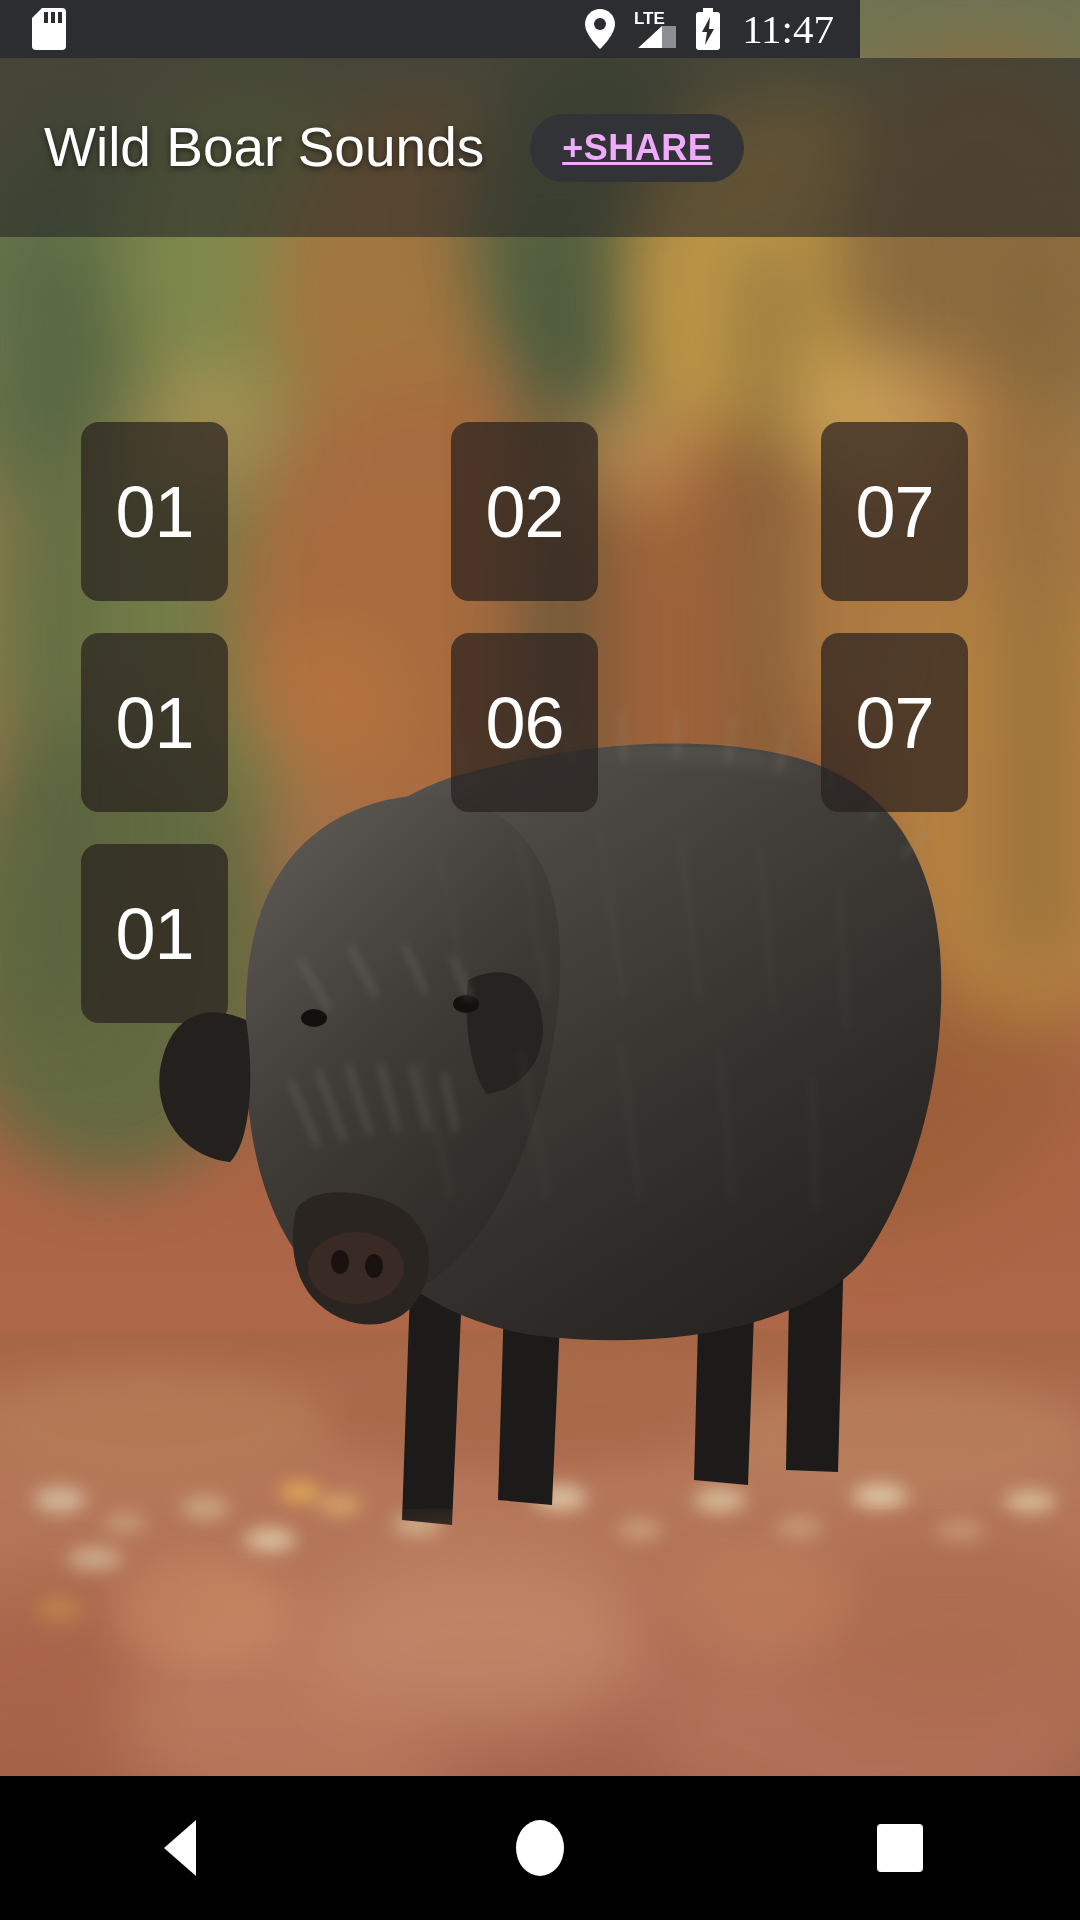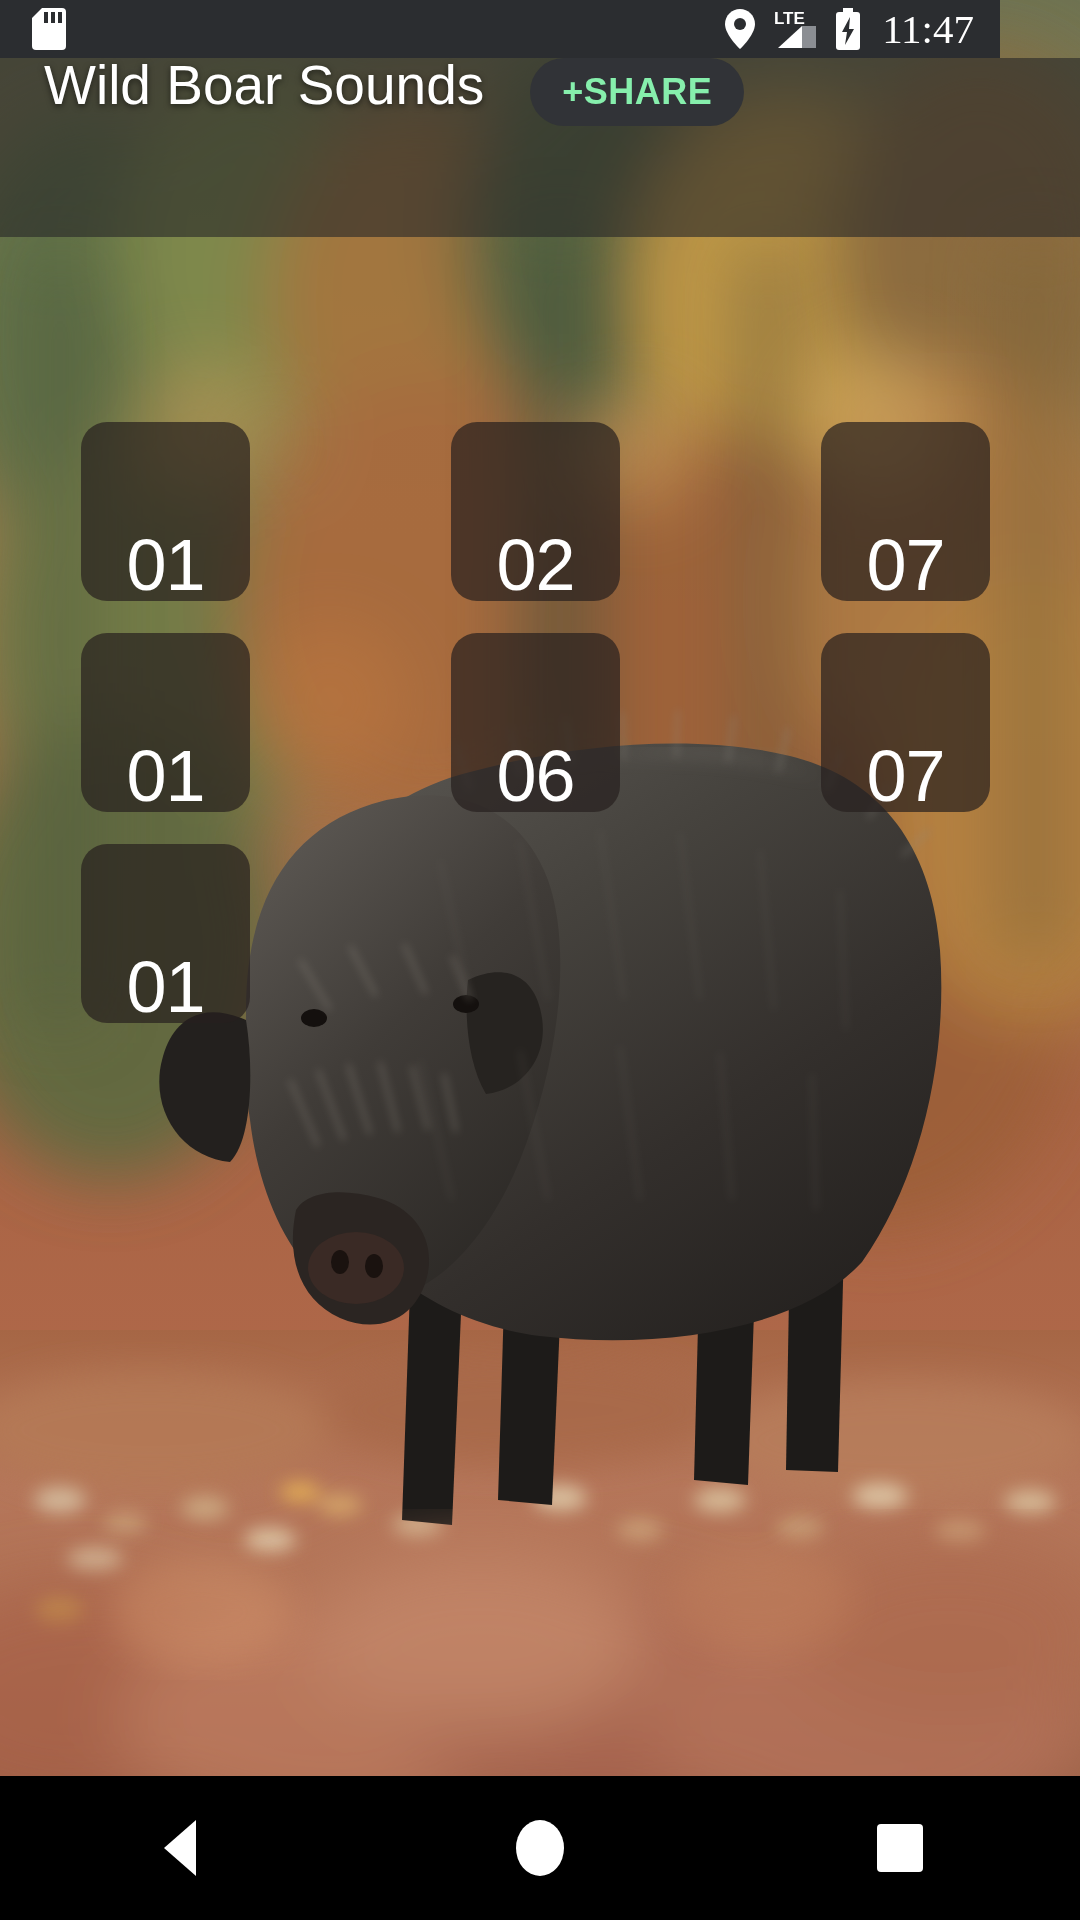--- a/index.html
+++ b/index.html
@@ -11,21 +11,21 @@
   }
   #screen {
     position:relative;
     width:1080px; height:1920px;
     overflow:hidden;
   }
 
   
   #status-bar {
     position:absolute; top:0; left:0;
-    width:1000px; height:58px;
+    width:860px; height:58px;
     background:#2b2d30;
     display:flex; align-items:center;
     z-index:40;
   }
   #sd-icon { margin-left:32px; width:34px; height:42px; display:block; }
   #status-right {
     margin-left:auto; margin-right:26px;
     display:flex; align-items:center; gap:17px;
   }
   .sb-ico { display:block; }
@@ -43,21 +43,21 @@
     overflow:hidden;
     background:#7a6a55;
   }
   #wallpaper svg { display:block; width:1080px; height:1776px; }
 
   
   #app-bar {
     position:absolute; top:58px; left:0;
     width:1080px; height:179px;
     background:rgba(40,40,40,0.62);
-    display:flex; align-items:flex-start;
+    display:flex; align-items:center;
     z-index:30;
   }
   #app-title {
     margin-left:44px;
     color:#fff;
     font-size:55px;
     font-weight:400;
     line-height:1;
     text-shadow:0 2px 6px rgba(0,0,0,0.55);
     white-space:nowrap;
@@ -66,41 +66,41 @@
     margin-left:46px;
     height:68px;
     padding:0 32px;
     border-radius:34px;
     background:#313337;
     display:flex; align-items:center; justify-content:center;
     cursor:pointer;
     border:none;
   }
   #share-label {
-    color:#86efac; font-size:36px; font-weight:700;
-    letter-spacing:0.5px; line-height:1; white-space:nowrap;
+    color:#f0abfc; font-size:36px; font-weight:700;
+    letter-spacing:0.5px; line-height:1; white-space:nowrap;text-decoration:underline;
   }
 
   
   #tile-grid {
     position:absolute;
     left:81px; top:422px;
     width:919px;
     display:grid;
     grid-template-columns:repeat(3, 179px);
     grid-auto-rows:179px;
     column-gap:191px;
     row-gap:32px;
     z-index:20;
   }
   .tile {
-    width:169px; height:179px;
-    border-radius:26px;
+    width:147px; height:179px;
+    border-radius:18px;
     background:rgba(38,32,30,0.70);
-    display:flex; align-items:flex-end; justify-content:center;
+    display:flex; align-items:center; justify-content:center;
     cursor:pointer;
     border:none;
   }
   .tile-label {
     color:#fff;
     font-size:72px;
     font-weight:400;
     line-height:1;
     letter-spacing:-1px;
   }

